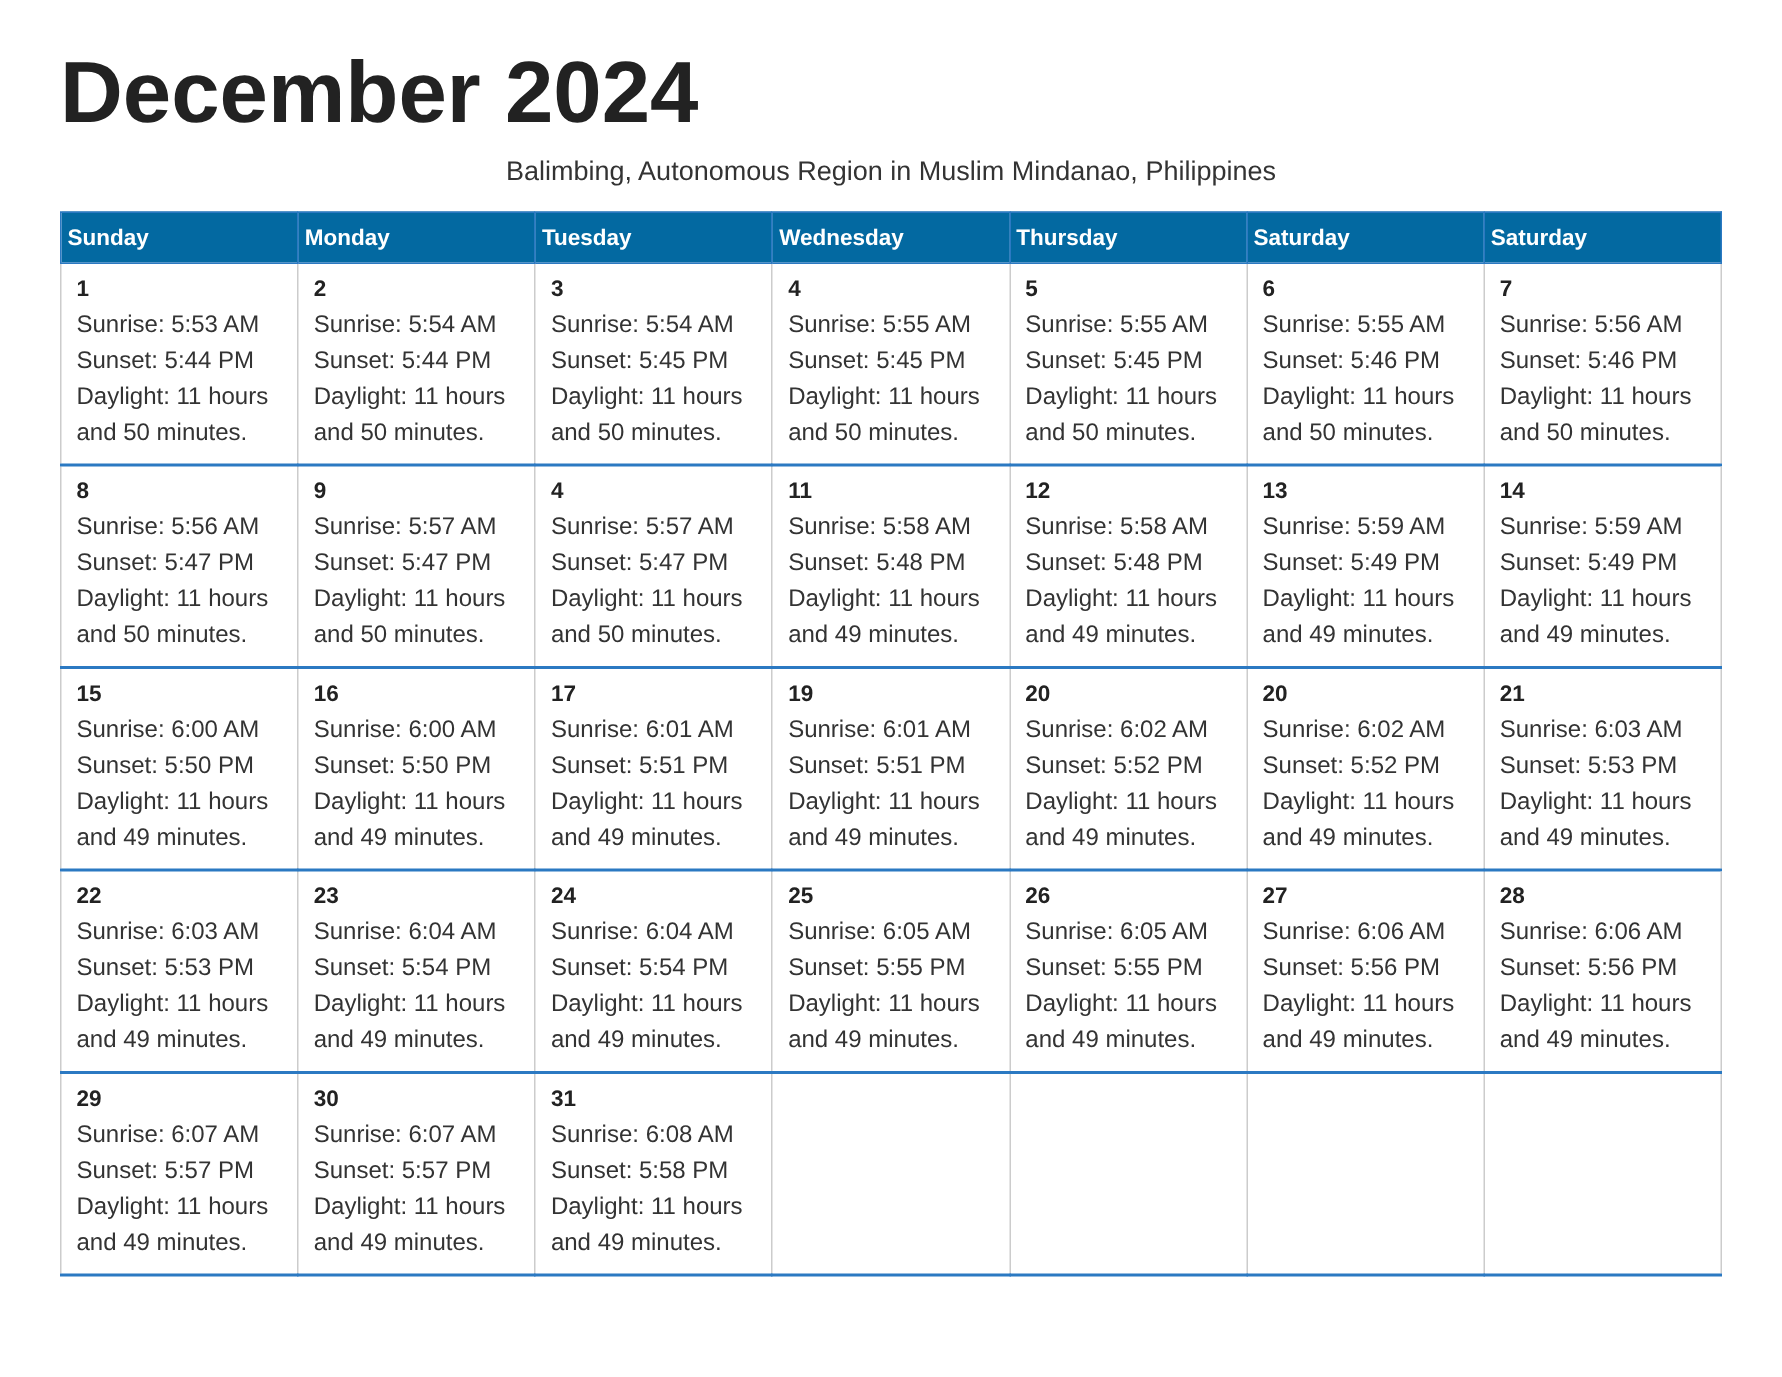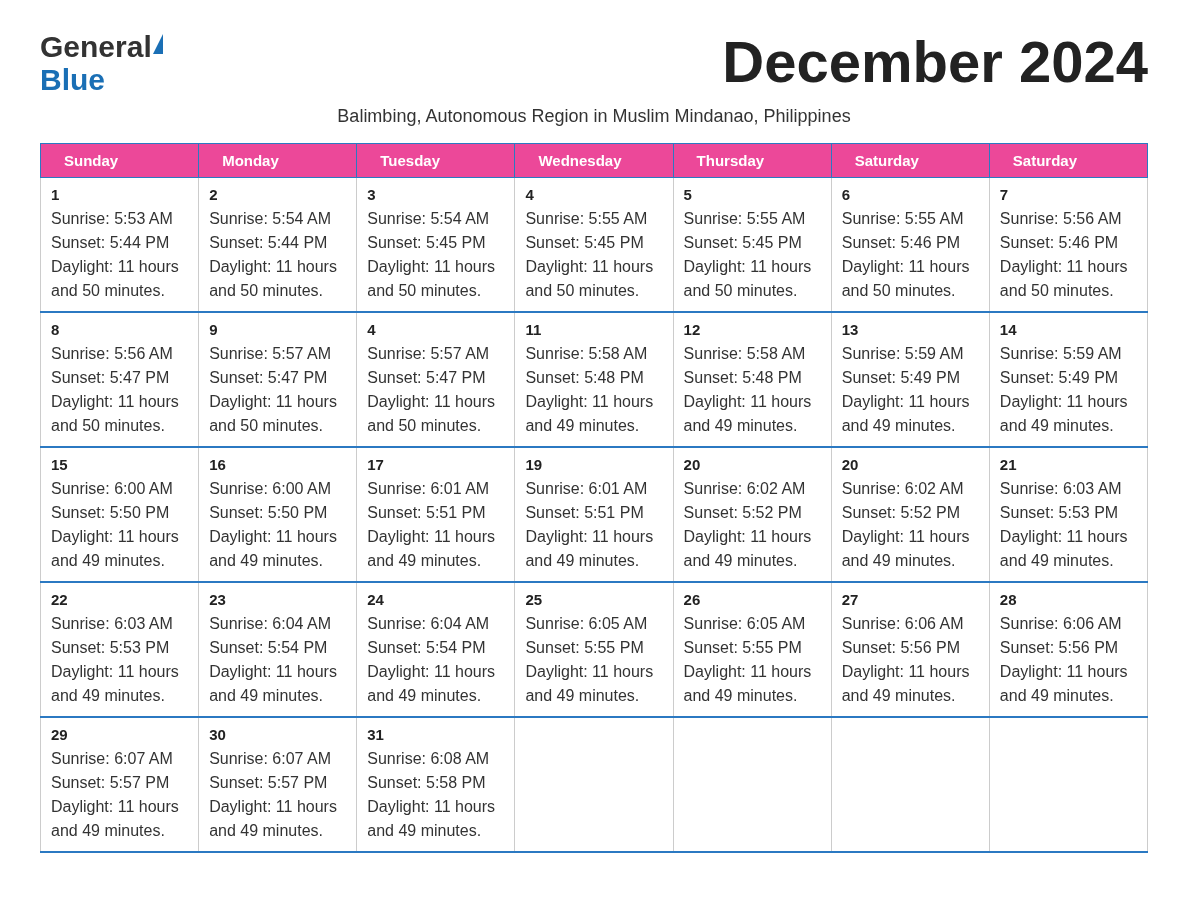--- a/index.html
+++ b/index.html
@@ -26,25 +26,25 @@
       text-align: center;
       font-size: 18px;
       color: #333;
       margin-bottom: 16px;
     }
     table {
       width: 100%;
       border-collapse: collapse;
     }
     thead tr th {
-      background-color: #ec4899;
+      background-color: #0369a1;
       color: #fff;
       font-size: 15px;
       font-weight: bold;
-      padding: 8px 23px;
+      padding: 8px 4px;
       text-align: left;
       border: 1px solid #2b79c2;
     }
     tbody tr td {
       vertical-align: top;
       padding: 8px 10px;
       border: 1px solid #ccc;
       font-size: 12.5px;
       min-height: 80px;
       width: 14.28%;
@@ -92,27 +92,20 @@
     .logo-row2 {
       font-size: 30px;
       font-weight: bold;
       color: #1a6fb5;
     }
   </style>
 </head>
 <body>
 
 <div class="header-area">
-  <div class="logo-block">
-    <div class="logo-row1">
-      <span>General</span>
-      <span class="logo-blue-arrow"></span>
-    </div>
-    <div class="logo-row2">Blue</div>
-  </div>
   <div class="month-title">December 2024</div>
 </div>
 
 <div class="subtitle">Balimbing, Autonomous Region in Muslim Mindanao, Philippines</div>
 
 <table>
   <thead>
     <tr>
     <th>Sunday</th>
         <th>Monday</th>

